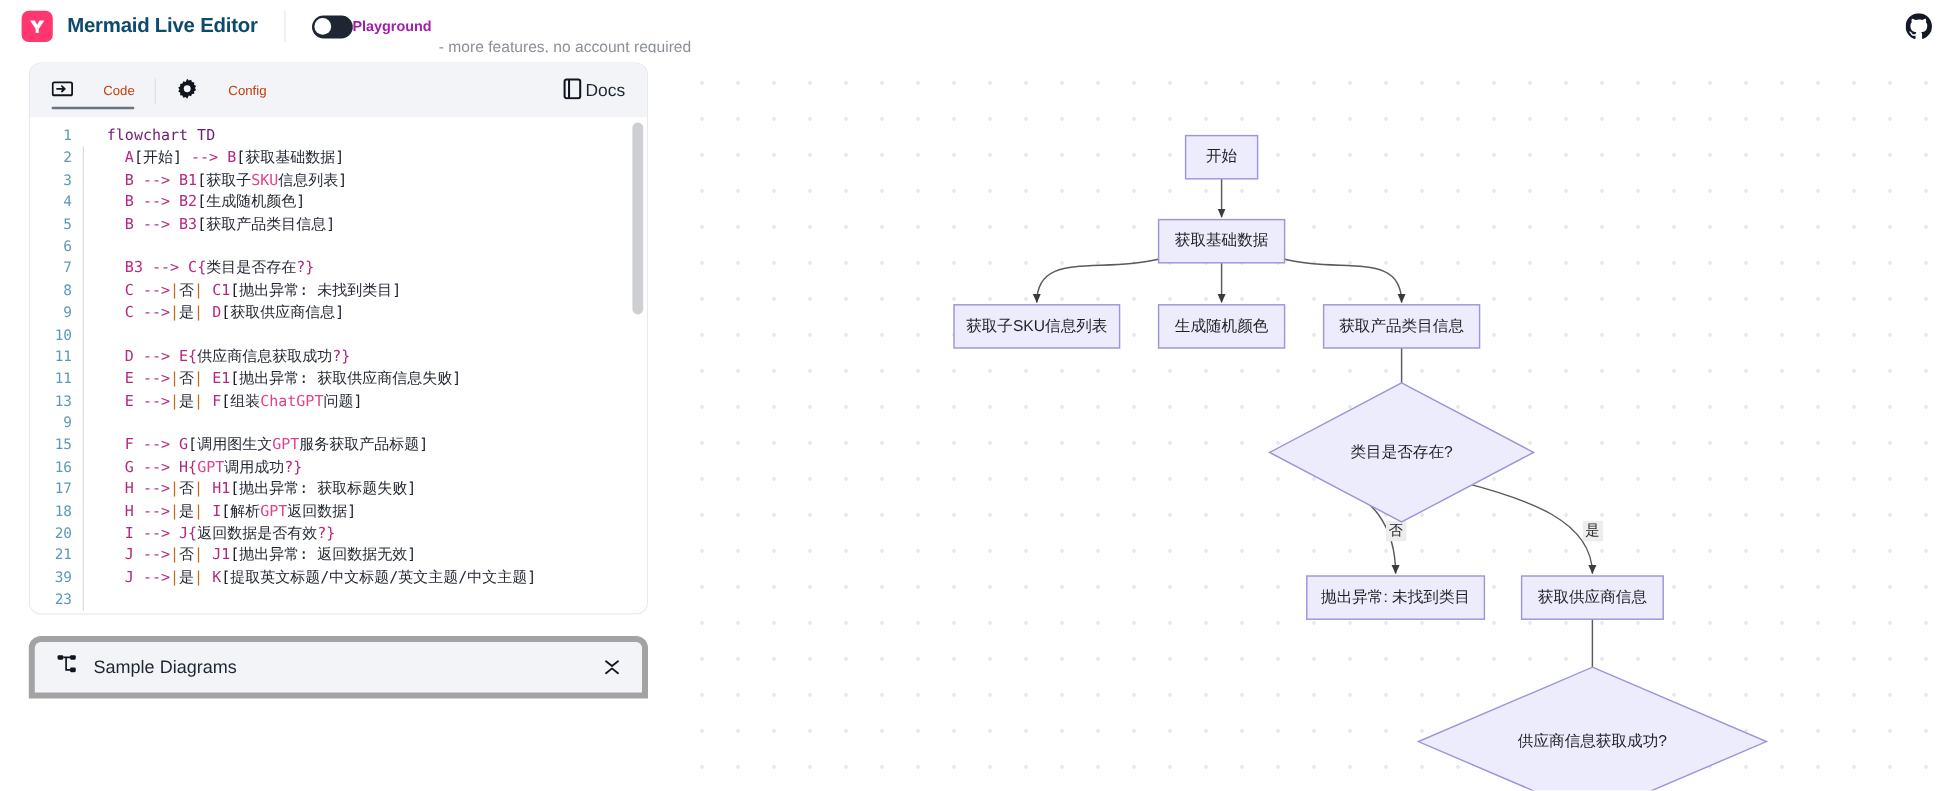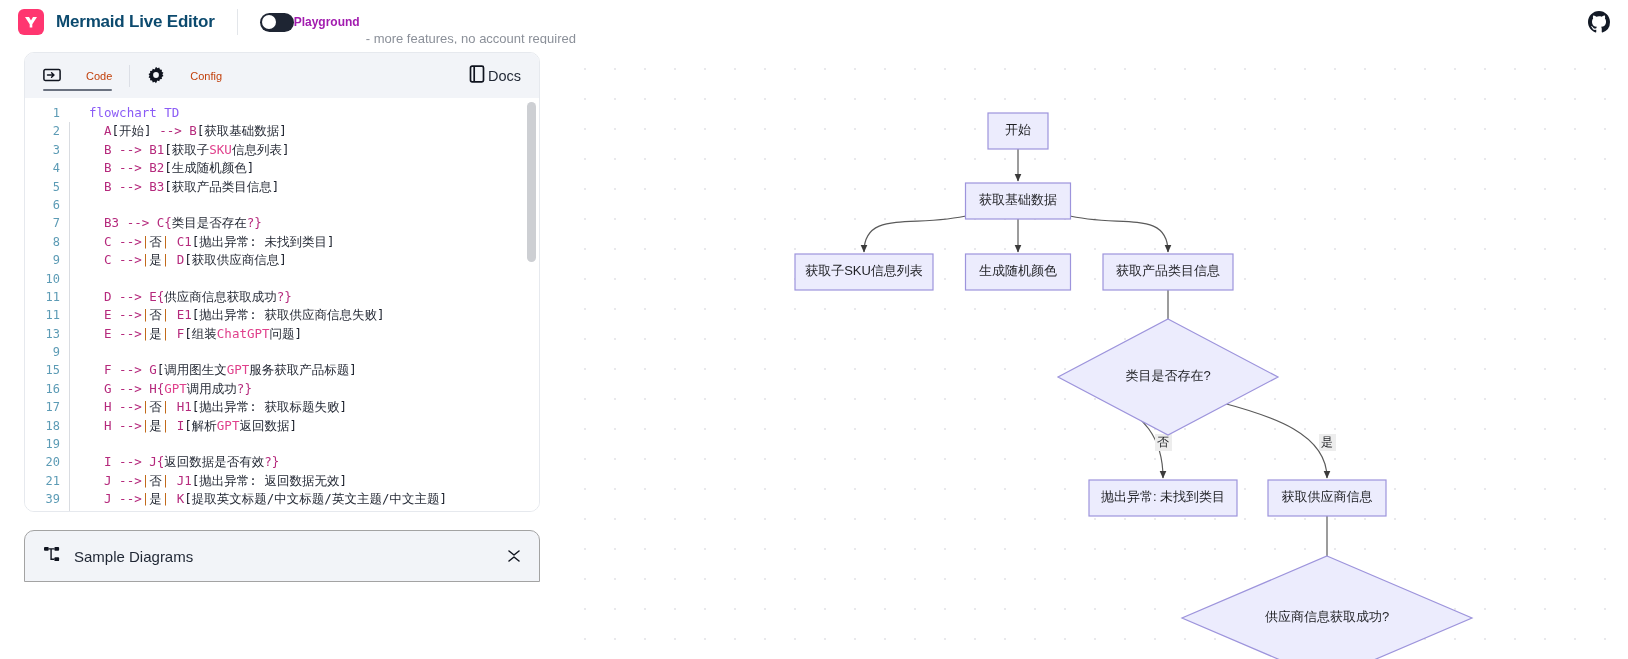--- a/index.html
+++ b/index.html
@@ -179,42 +179,42 @@
     width: 1px;
     flex: 0 0 1px;
     background: #d9dce1;
     margin-right: 0px;
   }
   .code-text {
     padding-left: 19px;
     flex: 1 1 auto;
     overflow: hidden;
   }
-  .kw  { color: #8b5cf6; margin-top: 48px; }
+  .kw  { color: #701a75; margin-top: 48px; }
   .nid { color: #b5297c; }
   .brk { color: #1a1f2b; }
   .txt { color: #1f2430; }
   .pipe{ color: #c26a1a; }
   .arr { color: #b5297c; }
   .brace { color: #b5297c; }
   .sku { color: #e0418c; }
 
   .vscroll {
     position: absolute;
     right: 3px; top: 4px;
     width: 9px;
     height: 160px;
     background: #cdcfd3;
     border-radius: 5px;
   }
 
   
   .sample-card {
     margin-top: 18px;
-    border: 1px solid #a3a3a3;
+    border: 5px solid #a3a3a3;
     border-radius: 10px 10px 0 0;
     background: #f2f4f8;
     height: 52px;
     display: flex;
     align-items: center;
     padding: 0 18px;
     cursor: pointer;
   }
   .sample-label {
     margin-left: 12px;
@@ -334,21 +334,20 @@
             <div class="code-row"><div class="gutter">9</div><div class="indentline"></div><div class="code-text"><span class="nid">  C</span><span class="arr"> --&gt;</span><span class="pipe">|</span><span class="txt">是</span><span class="pipe">|</span><span class="nid"> D</span><span class="brk">[</span><span class="txt">获取供应商信息</span><span class="brk">]</span></div></div>
             <div class="code-row"><div class="gutter">10</div><div class="indentline"></div><div class="code-text"></div></div>
             <div class="code-row"><div class="gutter">11</div><div class="indentline"></div><div class="code-text"><span class="nid">  D</span><span class="arr"> --&gt; </span><span class="nid">E</span><span class="brace">{</span><span class="txt">供应商信息获取成功</span><span class="brace">?</span><span class="brace">}</span></div></div>
             <div class="code-row"><div class="gutter">11</div><div class="indentline"></div><div class="code-text"><span class="nid">  E</span><span class="arr"> --&gt;</span><span class="pipe">|</span><span class="txt">否</span><span class="pipe">|</span><span class="nid"> E1</span><span class="brk">[</span><span class="txt">抛出异常: 获取供应商信息失败</span><span class="brk">]</span></div></div>
             <div class="code-row"><div class="gutter">13</div><div class="indentline"></div><div class="code-text"><span class="nid">  E</span><span class="arr"> --&gt;</span><span class="pipe">|</span><span class="txt">是</span><span class="pipe">|</span><span class="nid"> F</span><span class="brk">[</span><span class="txt">组装</span><span class="sku">ChatGPT</span><span class="txt">问题</span><span class="brk">]</span></div></div>
             <div class="code-row"><div class="gutter">9</div><div class="indentline"></div><div class="code-text"></div></div>
             <div class="code-row"><div class="gutter">15</div><div class="indentline"></div><div class="code-text"><span class="nid">  F</span><span class="arr"> --&gt; </span><span class="nid">G</span><span class="brk">[</span><span class="txt">调用图生文</span><span class="sku">GPT</span><span class="txt">服务获取产品标题</span><span class="brk">]</span></div></div>
             <div class="code-row"><div class="gutter">16</div><div class="indentline"></div><div class="code-text"><span class="nid">  G</span><span class="arr"> --&gt; </span><span class="nid">H</span><span class="brace">{</span><span class="sku">GPT</span><span class="txt">调用成功</span><span class="brace">?</span><span class="brace">}</span></div></div>
             <div class="code-row"><div class="gutter">17</div><div class="indentline"></div><div class="code-text"><span class="nid">  H</span><span class="arr"> --&gt;</span><span class="pipe">|</span><span class="txt">否</span><span class="pipe">|</span><span class="nid"> H1</span><span class="brk">[</span><span class="txt">抛出异常: 获取标题失败</span><span class="brk">]</span></div></div>
             <div class="code-row"><div class="gutter">18</div><div class="indentline"></div><div class="code-text"><span class="nid">  H</span><span class="arr"> --&gt;</span><span class="pipe">|</span><span class="txt">是</span><span class="pipe">|</span><span class="nid"> I</span><span class="brk">[</span><span class="txt">解析</span><span class="sku">GPT</span><span class="txt">返回数据</span><span class="brk">]</span></div></div>
-            <div class="code-row"><div class="gutter">19</div><div class="indentline"></div><div class="code-text"></div></div>
             <div class="code-row"><div class="gutter">20</div><div class="indentline"></div><div class="code-text"><span class="nid">  I</span><span class="arr"> --&gt; </span><span class="nid">J</span><span class="brace">{</span><span class="txt">返回数据是否有效</span><span class="brace">?</span><span class="brace">}</span></div></div>
             <div class="code-row"><div class="gutter">21</div><div class="indentline"></div><div class="code-text"><span class="nid">  J</span><span class="arr"> --&gt;</span><span class="pipe">|</span><span class="txt">否</span><span class="pipe">|</span><span class="nid"> J1</span><span class="brk">[</span><span class="txt">抛出异常: 返回数据无效</span><span class="brk">]</span></div></div>
             <div class="code-row"><div class="gutter">39</div><div class="indentline"></div><div class="code-text"><span class="nid">  J</span><span class="arr"> --&gt;</span><span class="pipe">|</span><span class="txt">是</span><span class="pipe">|</span><span class="nid"> K</span><span class="brk">[</span><span class="txt">提取英文标题/中文标题/英文主题/中文主题</span><span class="brk">]</span></div></div>
             <div class="code-row"><div class="gutter">23</div><div class="indentline"></div><div class="code-text"></div></div>
           </div>
         <div class="vscroll"></div>
       </div>
     </div>
 
     <div class="sample-card">

